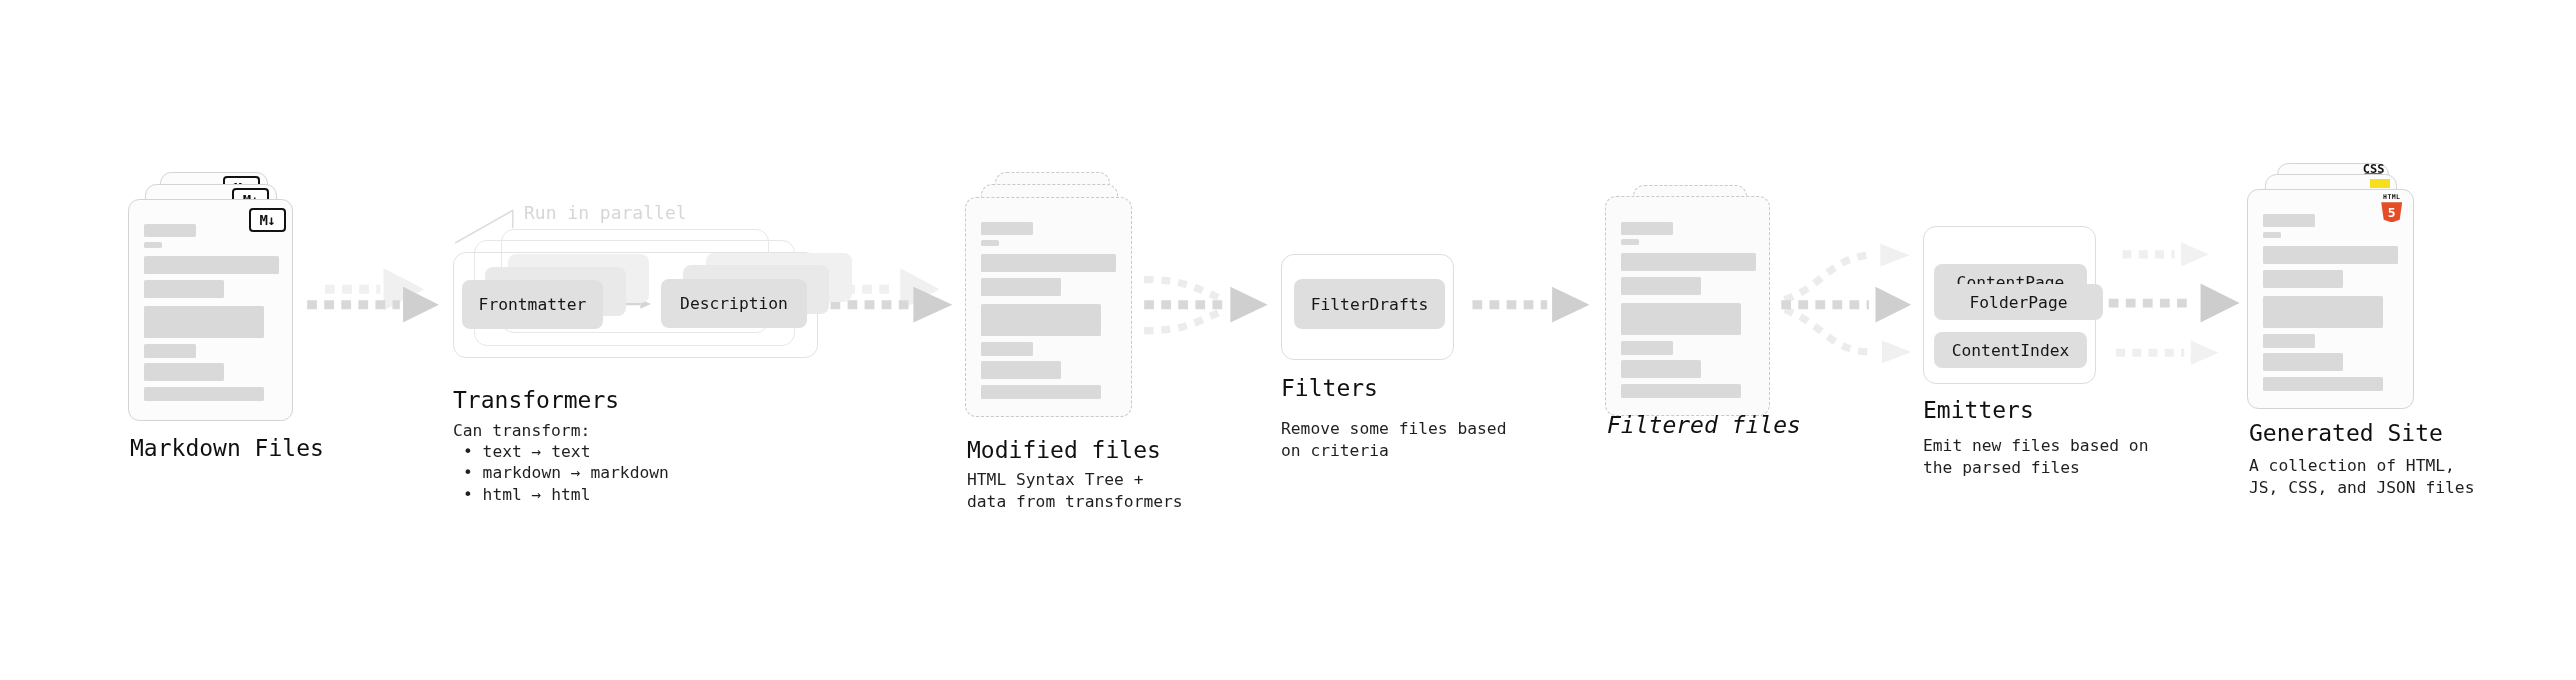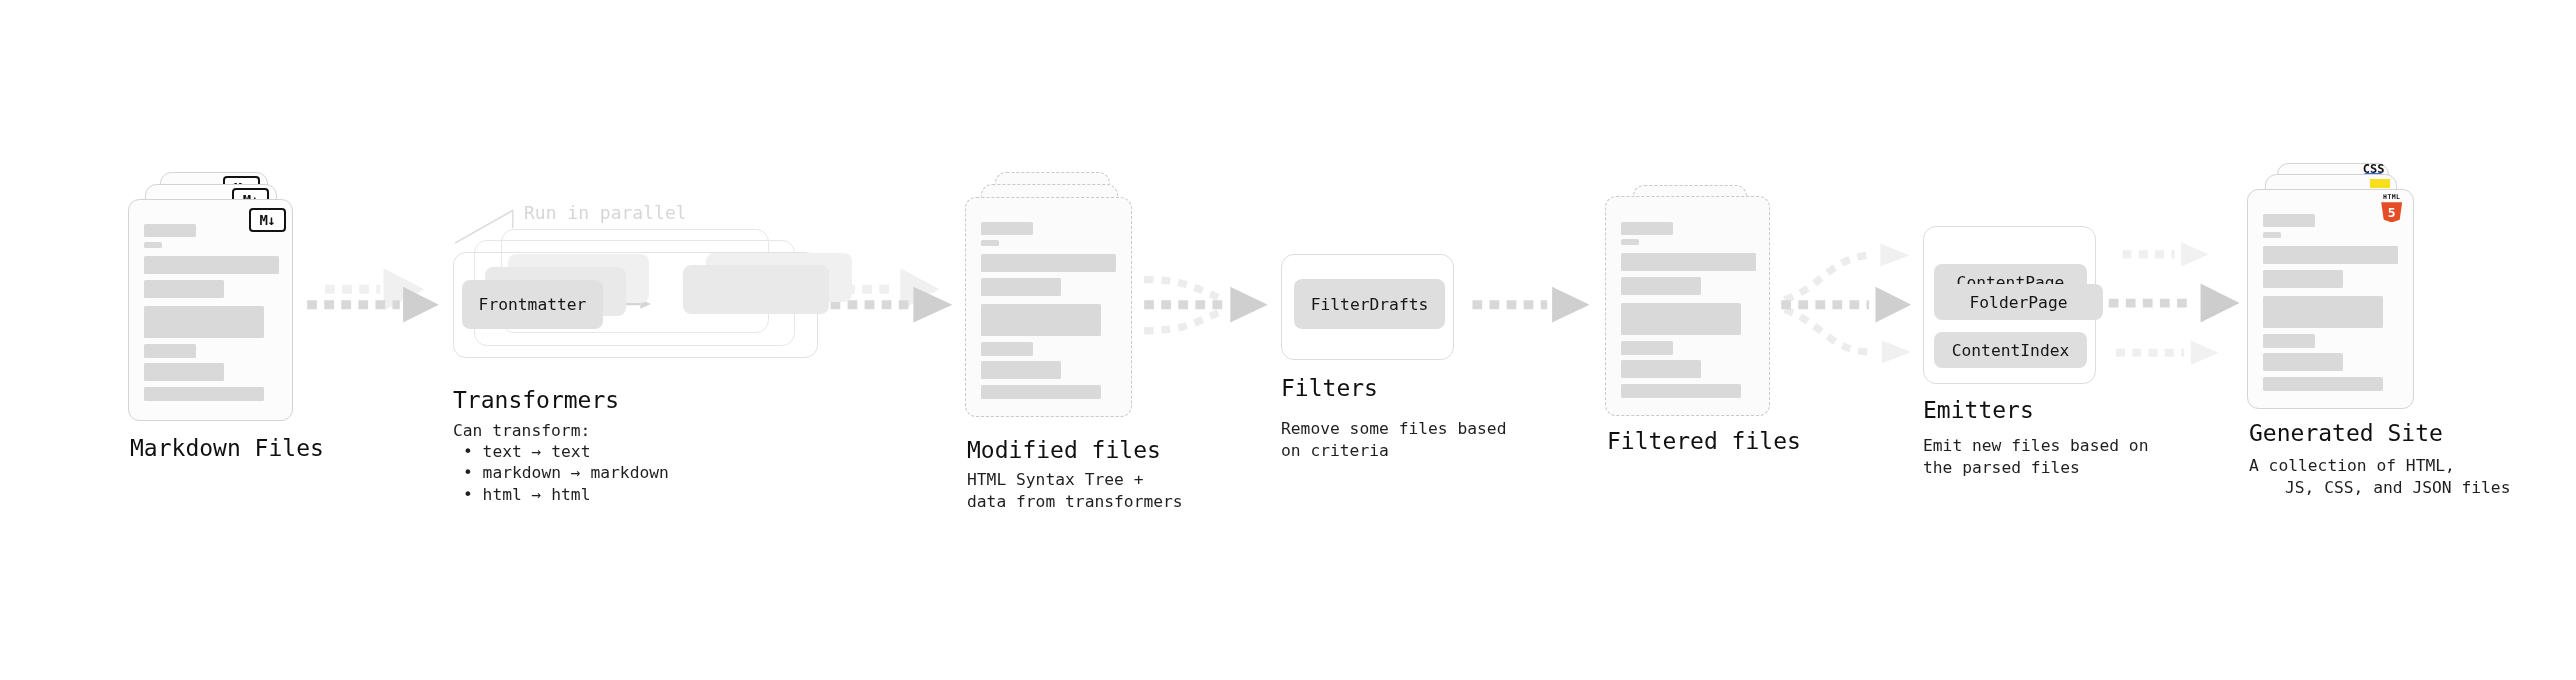--- a/index.html
+++ b/index.html
@@ -157,20 +157,21 @@
   <div class="obox ghostbox" style="left:501px; top:229px; width:268px; height:104px;"></div>
   <div class="obox ghostbox" style="left:474px; top:240px; width:321px; height:106px;"></div>
   <div class="obox" style="left:453px; top:252px; width:365px; height:106px;"></div>
 
   <div class="gbtn ghost2" style="left:508px; top:254px; width:141px; height:49px;"></div>
   <div class="gbtn ghost1" style="left:485px; top:267px; width:141px; height:49px;"></div>
   <div class="gbtn" style="left:462px; top:280px; width:141px; height:49px;">Frontmatter</div>
 
   <div class="gbtn ghost2" style="left:706px; top:253px; width:146px; height:49px;"></div>
   <div class="gbtn ghost1" style="left:683px; top:265px; width:146px; height:49px;"></div>
+  <div class="gbtn" style="left:661px; top:279px; width:146px; height:49px;">Description</div>
 
   <div class="annotation" style="left:524px; top:202px;">Run in parallel</div>
   <div class="stage-title" style="left:453px; top:387px;">Transformers</div>
   <div class="stage-desc" style="left:453px; top:421px;">Can transform:</div>
   <div class="stage-desc" style="left:463px; top:442px;">• text → text</div>
   <div class="stage-desc" style="left:463px; top:463px;">• markdown → markdown</div>
   <div class="stage-desc" style="left:463px; top:485px;">• html → html</div>
 
   <div class="stack" style="left:965px; top:172px; width:171px; height:252px;">
     <div class="card dashed" style="left:30px; top:0; width:115px; height:195px;"></div>
@@ -206,21 +207,21 @@
         <div class="b2"></div>
         <div class="b3"></div>
         <div class="b4"></div>
         <div class="b5"></div>
         <div class="b6"></div>
         <div class="b7"></div>
         <div class="b8"></div>
       </div>
     </div>
   </div>
-  <div class="stage-title" style="left:1607px; top:428px;">Filtered files</div>
+  <div class="stage-title" style="left:1607px; top:412px;font-style:italic;">Filtered files</div>
 
   <div class="obox" style="left:1923px; top:226px; width:173px; height:158px; border-color:#dddddd;"></div>
   <div class="gbtn" style="left:1934px; top:238px; width:153px; height:36px; background:#dedede;margin-top:26px;">ContentPage</div>
   <div class="gbtn" style="left:1934px; top:284px; width:169px; height:36px; background:#dedede;">FolderPage</div>
   <div class="gbtn" style="left:1934px; top:332px; width:153px; height:36px; background:#dedede;">ContentIndex</div>
   <div class="stage-title" style="left:1923px; top:397px;">Emitters</div>
   <div class="stage-desc" style="left:1923px; top:436px;">Emit new files based on</div>
   <div class="stage-desc" style="left:1923px; top:458px;">the parsed files</div>
 
   <div class="stack" style="left:2247px; top:163px; width:171px; height:252px;">
@@ -245,16 +246,16 @@
         <div class="b4"></div>
         <div class="b5"></div>
         <div class="b6"></div>
         <div class="b7"></div>
         <div class="b8"></div>
       </div>
     </div>
   </div>
   <div class="stage-title" style="left:2249px; top:420px;">Generated Site</div>
   <div class="stage-desc" style="left:2249px; top:456px;">A collection of HTML,</div>
-  <div class="stage-desc" style="left:2249px; top:478px;margin-left:36px;">JS, CSS, and JSON files</div>
+  <div class="stage-desc" style="left:2249px; top:478px;">JS, CSS, and JSON files</div>
 
 </div>
 
 
 </body></html>

